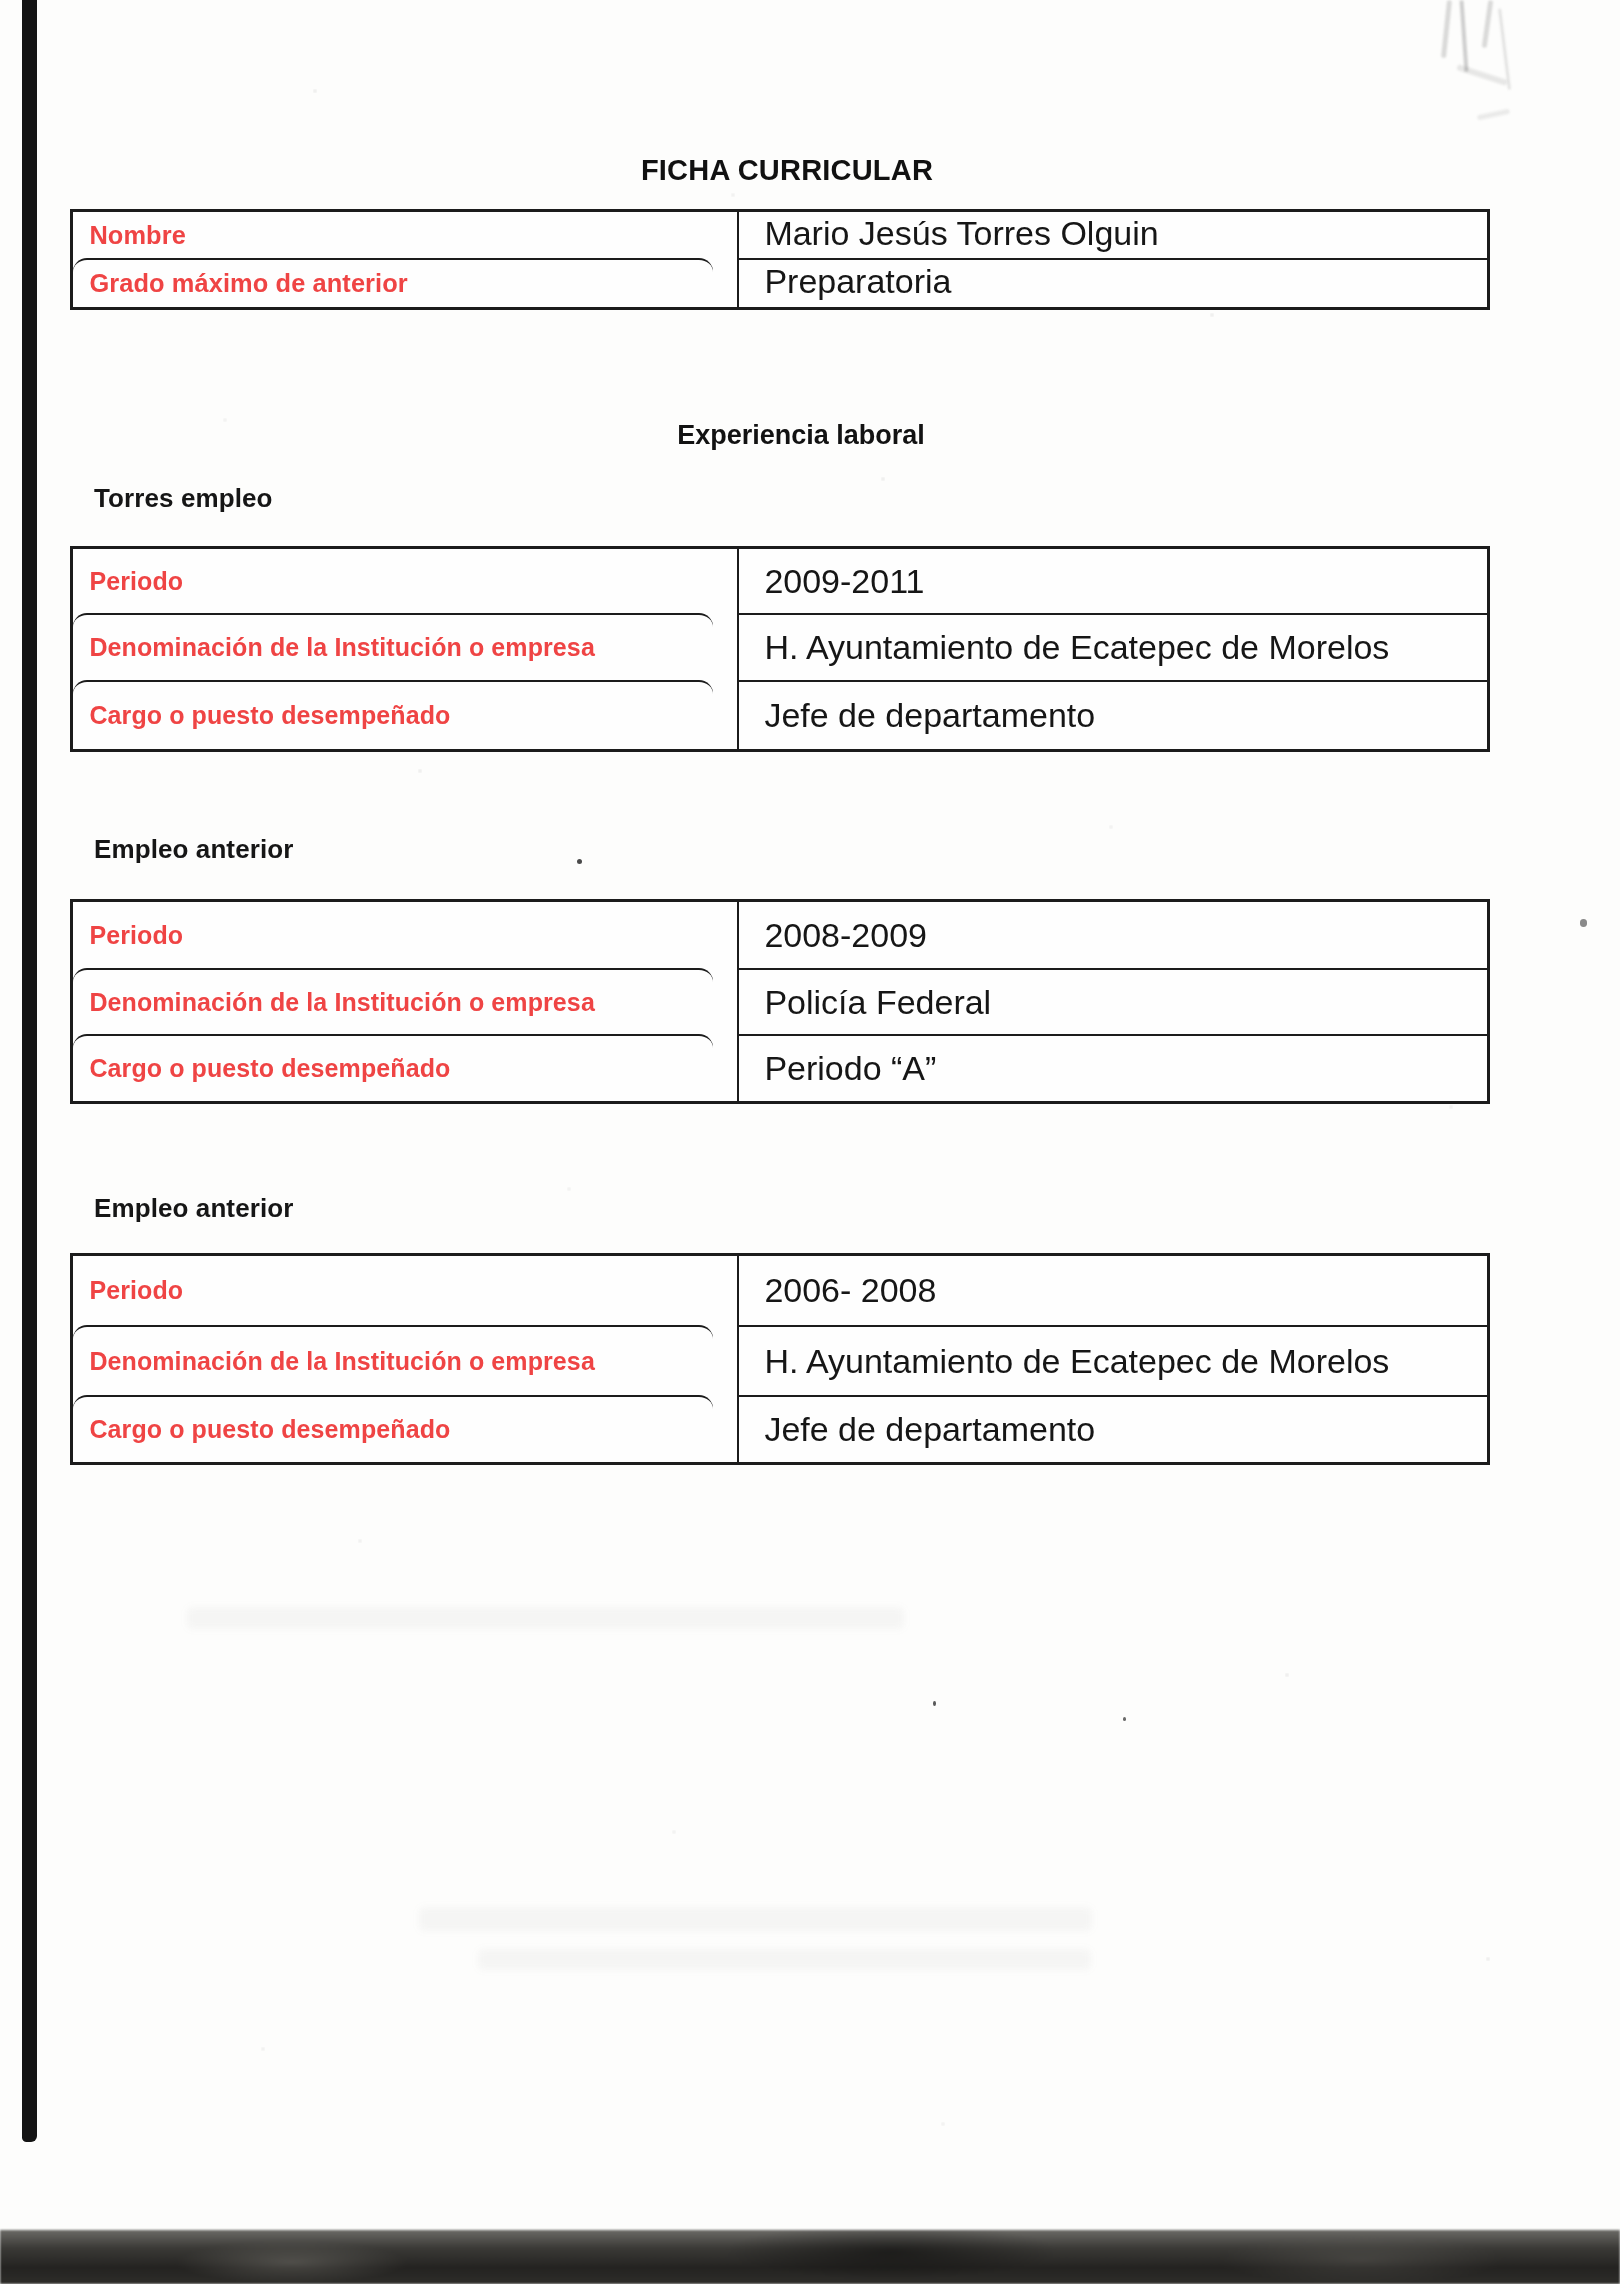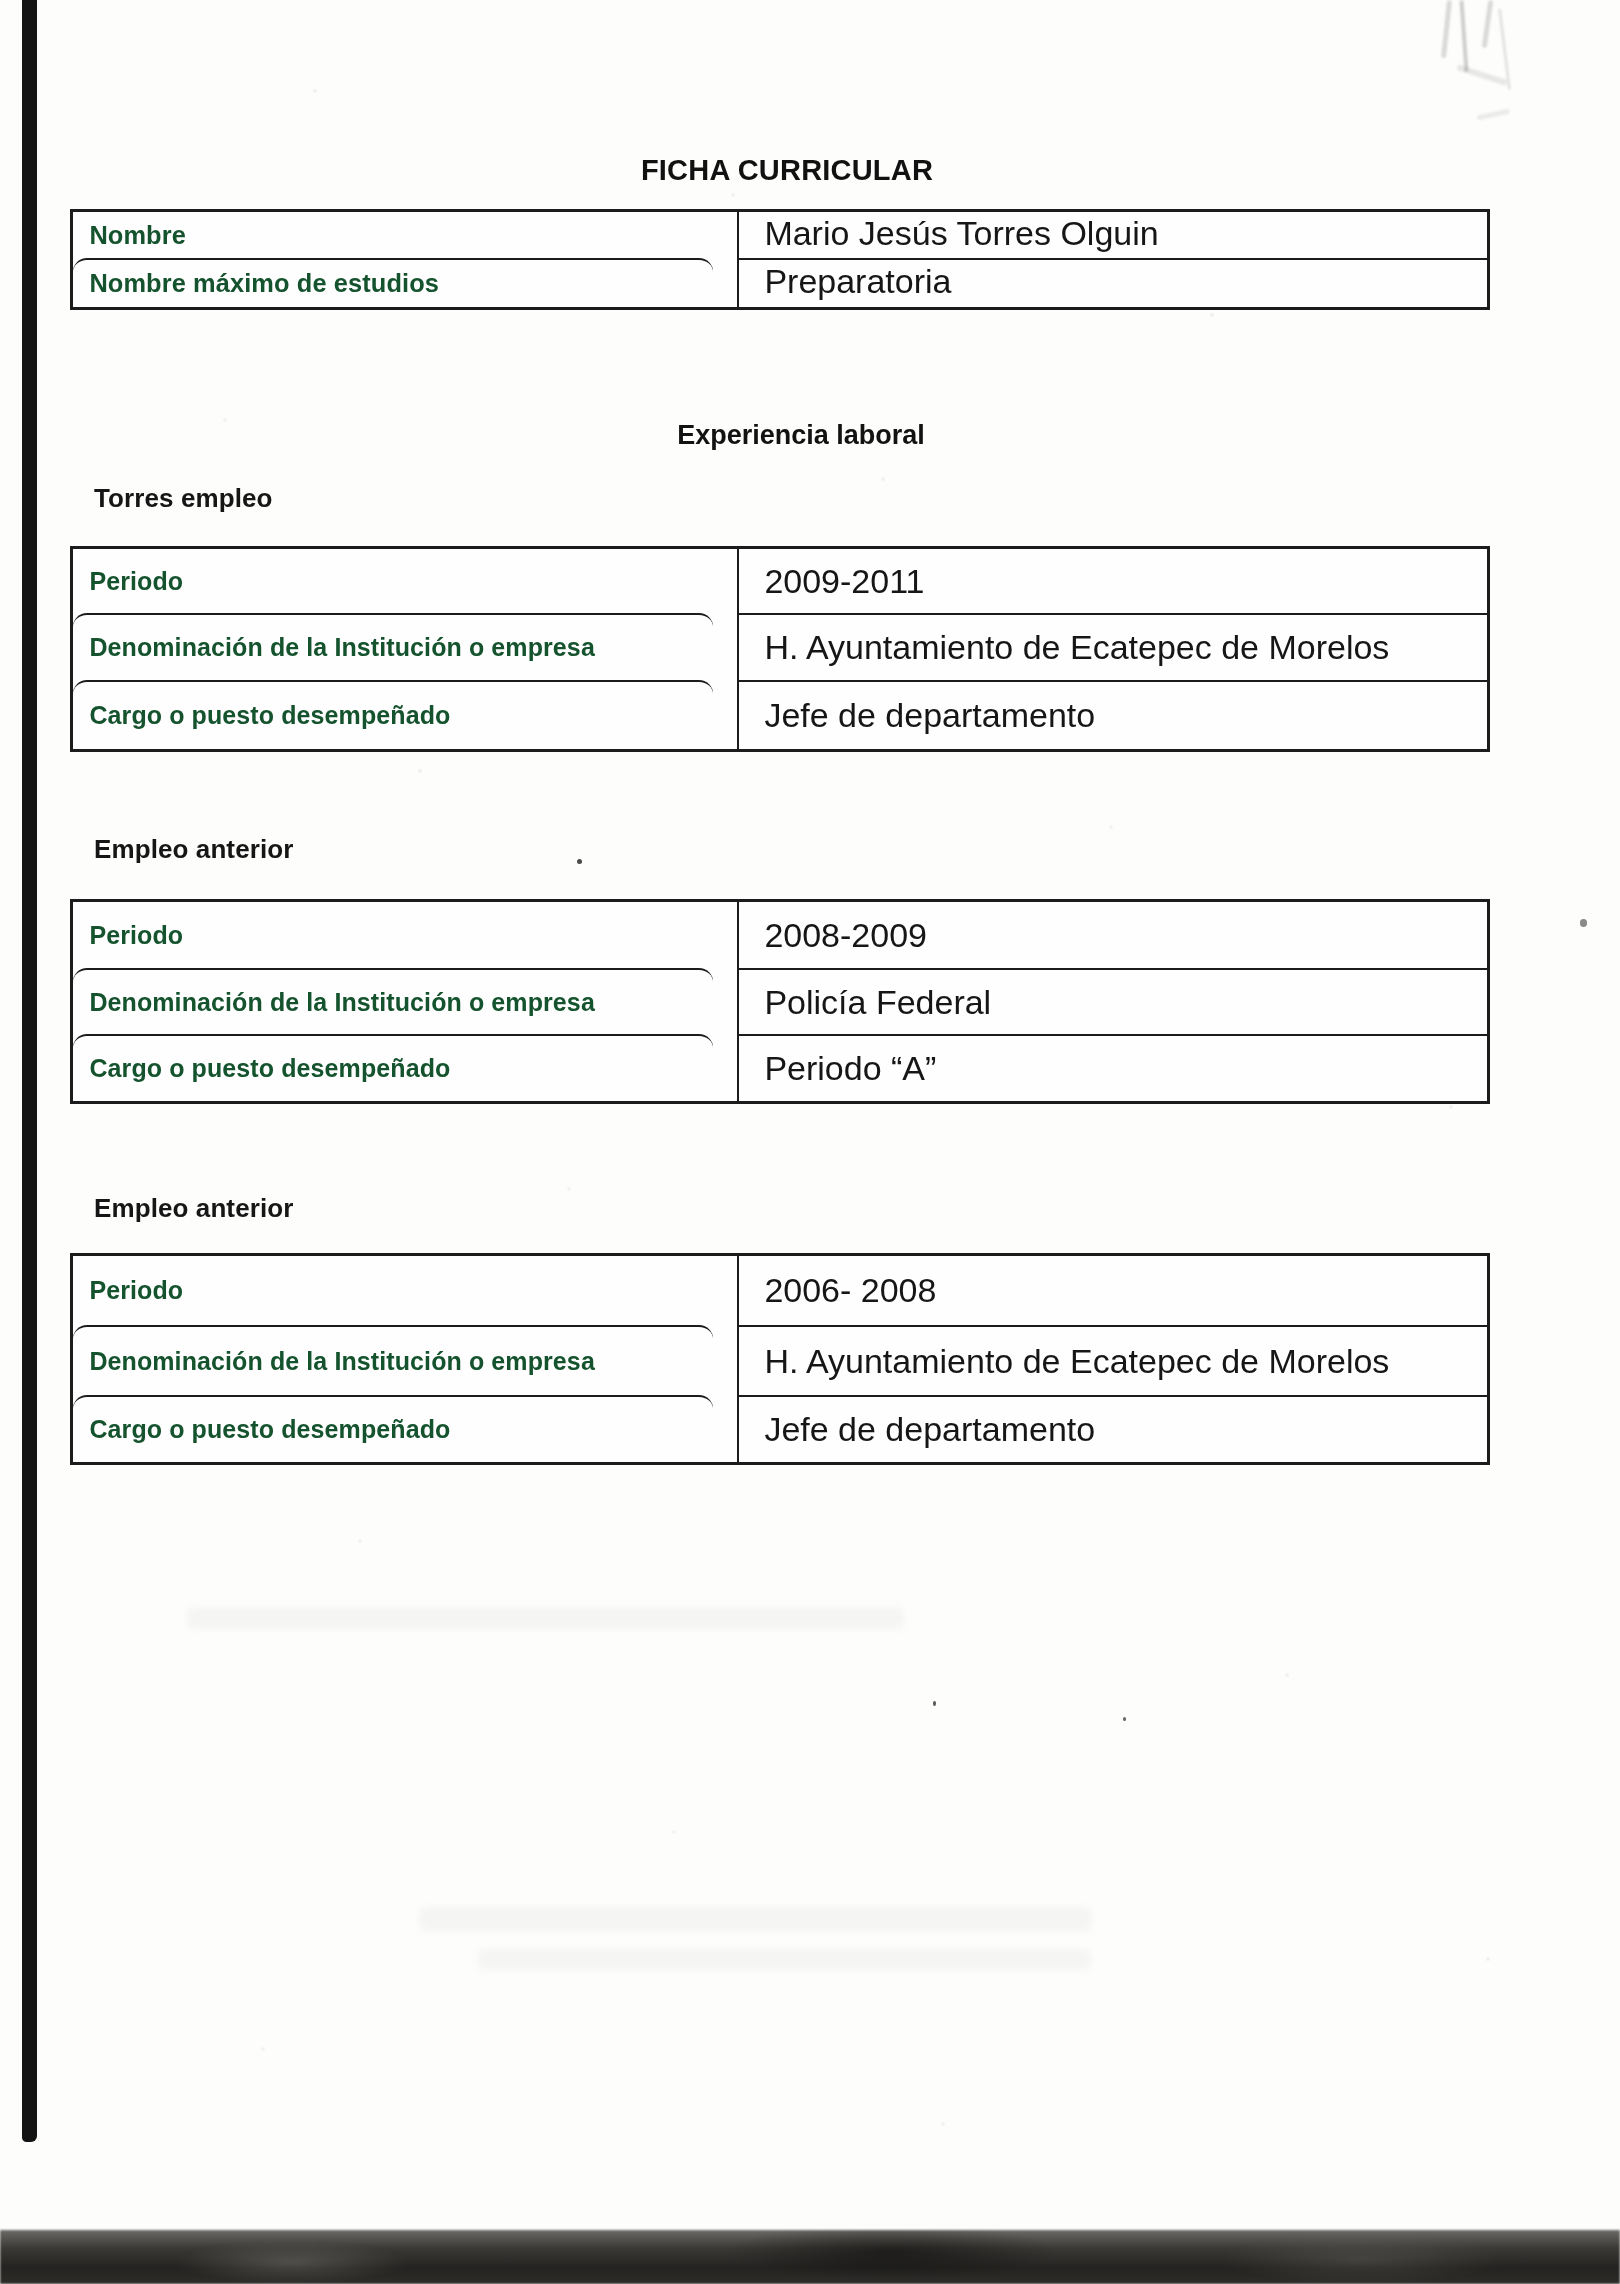--- a/index.html
+++ b/index.html
@@ -49,21 +49,21 @@
     display:flex;align-items:center;
     box-sizing:border-box;
     border-top:2.2px solid #1c1c1c;
     overflow:hidden;white-space:nowrap;
   }
   .cell.r0{border-top:none;}
   .cell.value{border-left:2.2px solid #1b1b1b;}
 
   .cell.label{
     padding-left:16.4px;
-    font-size:25px;font-weight:700;color:#14532d;letter-spacing:0.1px;border-radius:14px;
+    font-size:25px;font-weight:700;color:#ef4444;letter-spacing:0.1px;border-radius:14px;
   }
   .cell.value{
     padding-left:25.4px;
     font-size:34px;font-weight:400;color:#161616;margin-left:24px;
   }
   .tbl-personal .cell.value{
     align-items:flex-start;padding-top:2.2px;font-size:34px;line-height:1.12;
   }
   .tbl-personal .cell.label{font-size:25.4px;}
 
@@ -134,21 +134,21 @@
   <div class="speck sp4"></div>
   <div class="ghost g1"></div>
   <div class="ghost g2"></div>
   <div class="ghost g3"></div>
 
   <h1 class="doc-title">FICHA CURRICULAR</h1>
 
   <div class="tbl tbl-personal">
     <div class="cell label r0">Nombre</div>
     <div class="cell value r0">Mario Jesús Torres Olguin</div>
-    <div class="cell label">Nombre máximo de estudios</div>
+    <div class="cell label">Grado máximo de anterior</div>
     <div class="cell value">Preparatoria</div>
   </div>
 
   <h2 class="section-heading">Experiencia laboral</h2>
 
   <div class="job-heading jh-1">Torres empleo</div>
   <div class="tbl tbl-job-1">
     <div class="cell label r0">Periodo</div>
     <div class="cell value r0">2009-2011</div>
     <div class="cell label">Denominación de la Institución o empresa</div>

